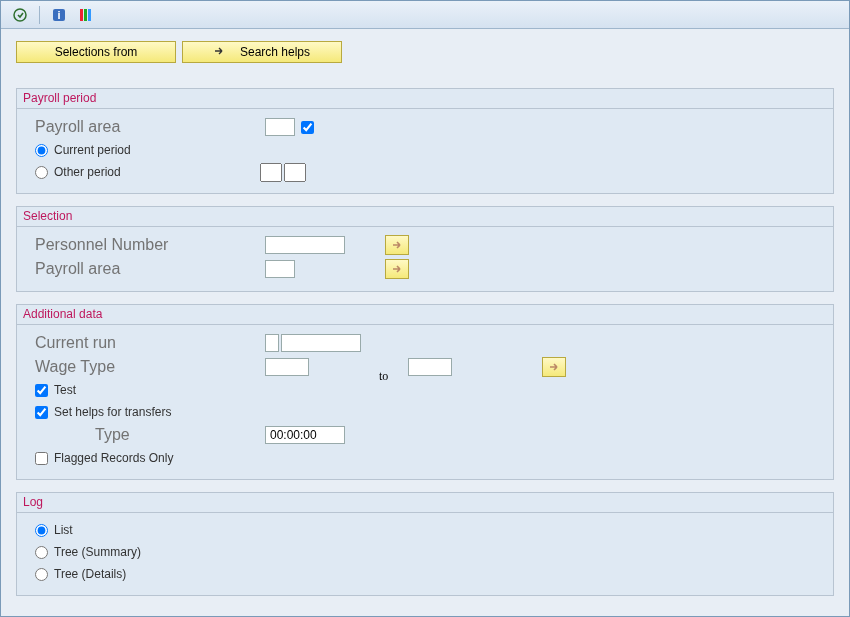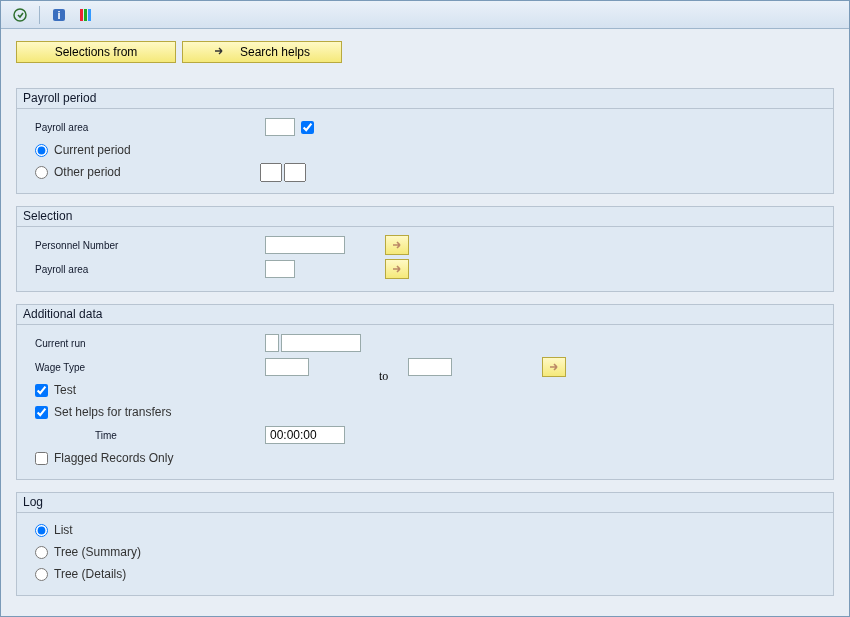--- a/index.html
+++ b/index.html
@@ -84,33 +84,33 @@
       background: #dfe9f3;
       margin-bottom: 12px;
       position: relative;
       padding: 5px 12px 10px 12px;
     }
     .group-box .legend {
       position: relative;
       margin: -5px -12px 6px -12px;
       padding: 2px 10px 3px 6px;
       border-bottom: 1px solid #b8c4d1;
-      color: #0f172a;
+      color: #be185d;
       font-size: 12px;
     }
     .form-row {
       display: flex;
       align-items: center;
       height: 24px;
       padding-left: 6px;
     }
     .form-row label.field-label {
       width: 230px;
-      color: #0f172a;
-      font-size: 10px;
+      color: #737373;
+      font-size: 16px;
     }
     .form-row label.field-label.sub {
       padding-left: 60px;
       width: 230px;
     }
     .form-row input[type="text"] {
       background: #fff;
       border: 1px solid #9aa;
       height: 18px;
       padding: 1px 4px;
@@ -260,21 +260,21 @@
       </div>
       <div class="check-row">
         <input type="checkbox" checked="" style="">
         <span>Test</span>
       </div>
       <div class="check-row">
         <input type="checkbox" checked="" style="">
         <span>Set helps for transfers</span>
       </div>
       <div class="form-row">
-        <label class="field-label sub">Time</label>
+        <label class="field-label sub">Type</label>
         <input type="text" class="in-md" value="00:00:00" style="">
       </div>
       <div class="check-row">
         <input type="checkbox" style="">
         <span>Flagged Records Only</span>
       </div>
     </div>
 
     <div class="group-box" style="margin-bottom:0">
       <div class="legend">Log</div>

